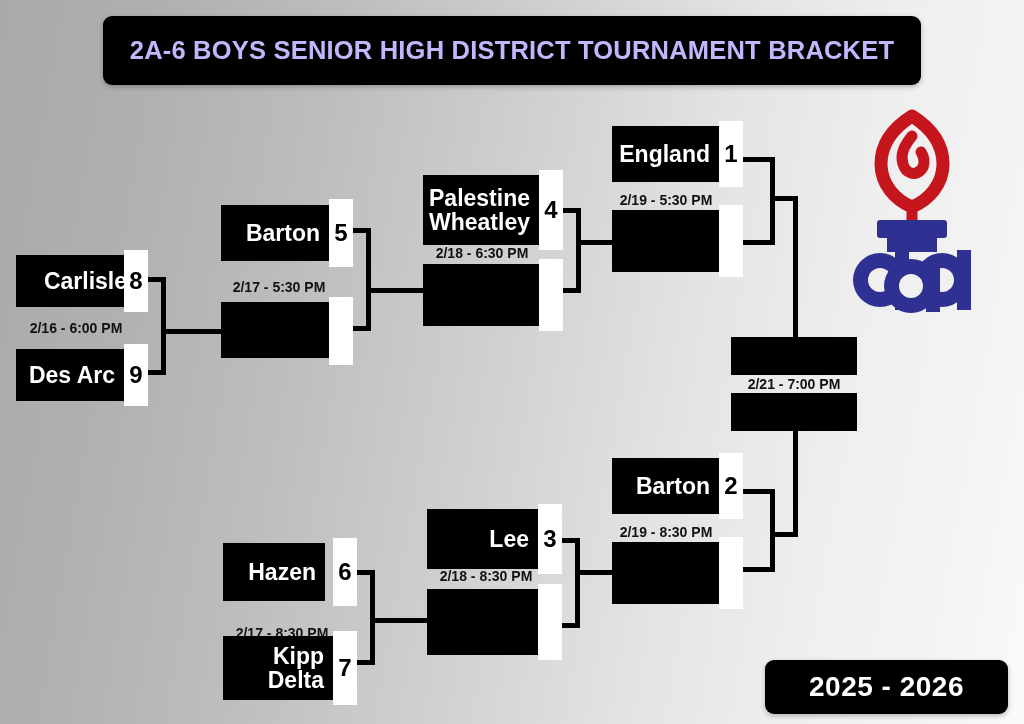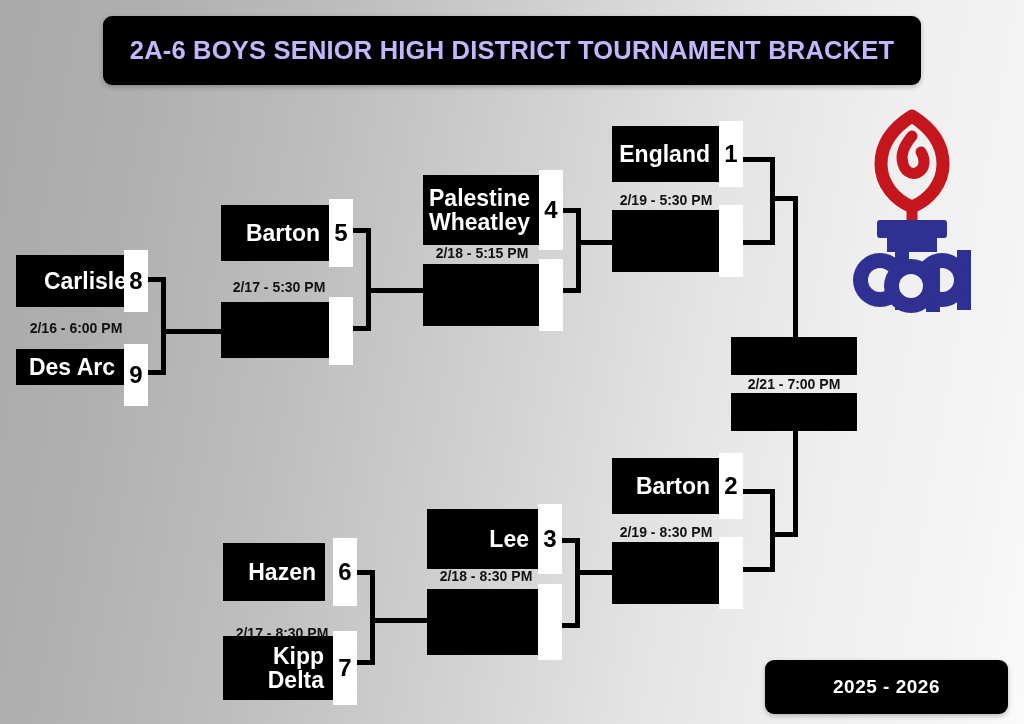--- a/index.html
+++ b/index.html
@@ -59,21 +59,21 @@
     height: 54px;
     background: #000;
     border-radius: 9px;
     display: flex;
     align-items: center;
     justify-content: center;
     box-shadow: 0 2px 5px rgba(0,0,0,.25);
   }
   .season-badge span {
     color: #fff;
-    font-size: 19px;
+    font-size: 28px;
     font-weight: bold;
     letter-spacing: .5px;
   }
 
   
   .slot {
     position: absolute;
     background: #000;
     display: flex;
     align-items: center;
@@ -172,21 +172,21 @@
 
   <div class="slot" style="left:16px; top:255px; width:120px; height:52px;">
     <span class="team">Carlisle</span>
   </div>
   <div class="seed-tab" style="left:124px; top:250px; width:24px; height:62px;">
     <span>8</span>
   </div>
 
   <div class="game-time" style="left:6px; top:320px; width:140px;">2/16 - 6:00 PM</div>
 
-  <div class="slot" style="left:16px; top:349px; width:108px; height:36px;">
+  <div class="slot" style="left:16px; top:349px; width:108px; height:52px;">
     <span class="team">Des Arc</span>
   </div>
   <div class="seed-tab" style="left:124px; top:344px; width:24px; height:62px;">
     <span>9</span>
   </div>
 
   <div class="line" style="left:148px; top:277px; width:18px; height:5px;"></div>
   <div class="line" style="left:161px; top:277px; width:5px; height:98px;"></div>
   <div class="line" style="left:148px; top:370px; width:18px; height:5px;"></div>
   <div class="line" style="left:161px; top:329px; width:60px; height:5px;"></div>
@@ -213,21 +213,21 @@
   <div class="line" style="left:366px; top:288px; width:57px; height:5px;"></div>
 
   <div class="slot" style="left:423px; top:175px; width:116px; height:70px;">
     <span class="team">Palestine
 Wheatley</span>
   </div>
   <div class="seed-tab" style="left:539px; top:170px; width:24px; height:80px;">
     <span>4</span>
   </div>
 
-  <div class="game-time" style="left:412px; top:245px; width:140px;">2/18 - 5:15 PM</div>
+  <div class="game-time" style="left:412px; top:245px; width:140px;">2/18 - 6:30 PM</div>
 
   <div class="slot empty" style="left:423px; top:264px; width:116px; height:62px;">
     
   </div>
   <div class="seed-tab blank" style="left:539px; top:259px; width:24px; height:72px;">
     
   </div>
 
   <div class="line" style="left:563px; top:208px; width:18px; height:5px;"></div>
   <div class="line" style="left:576px; top:208px; width:5px; height:85px;"></div>

